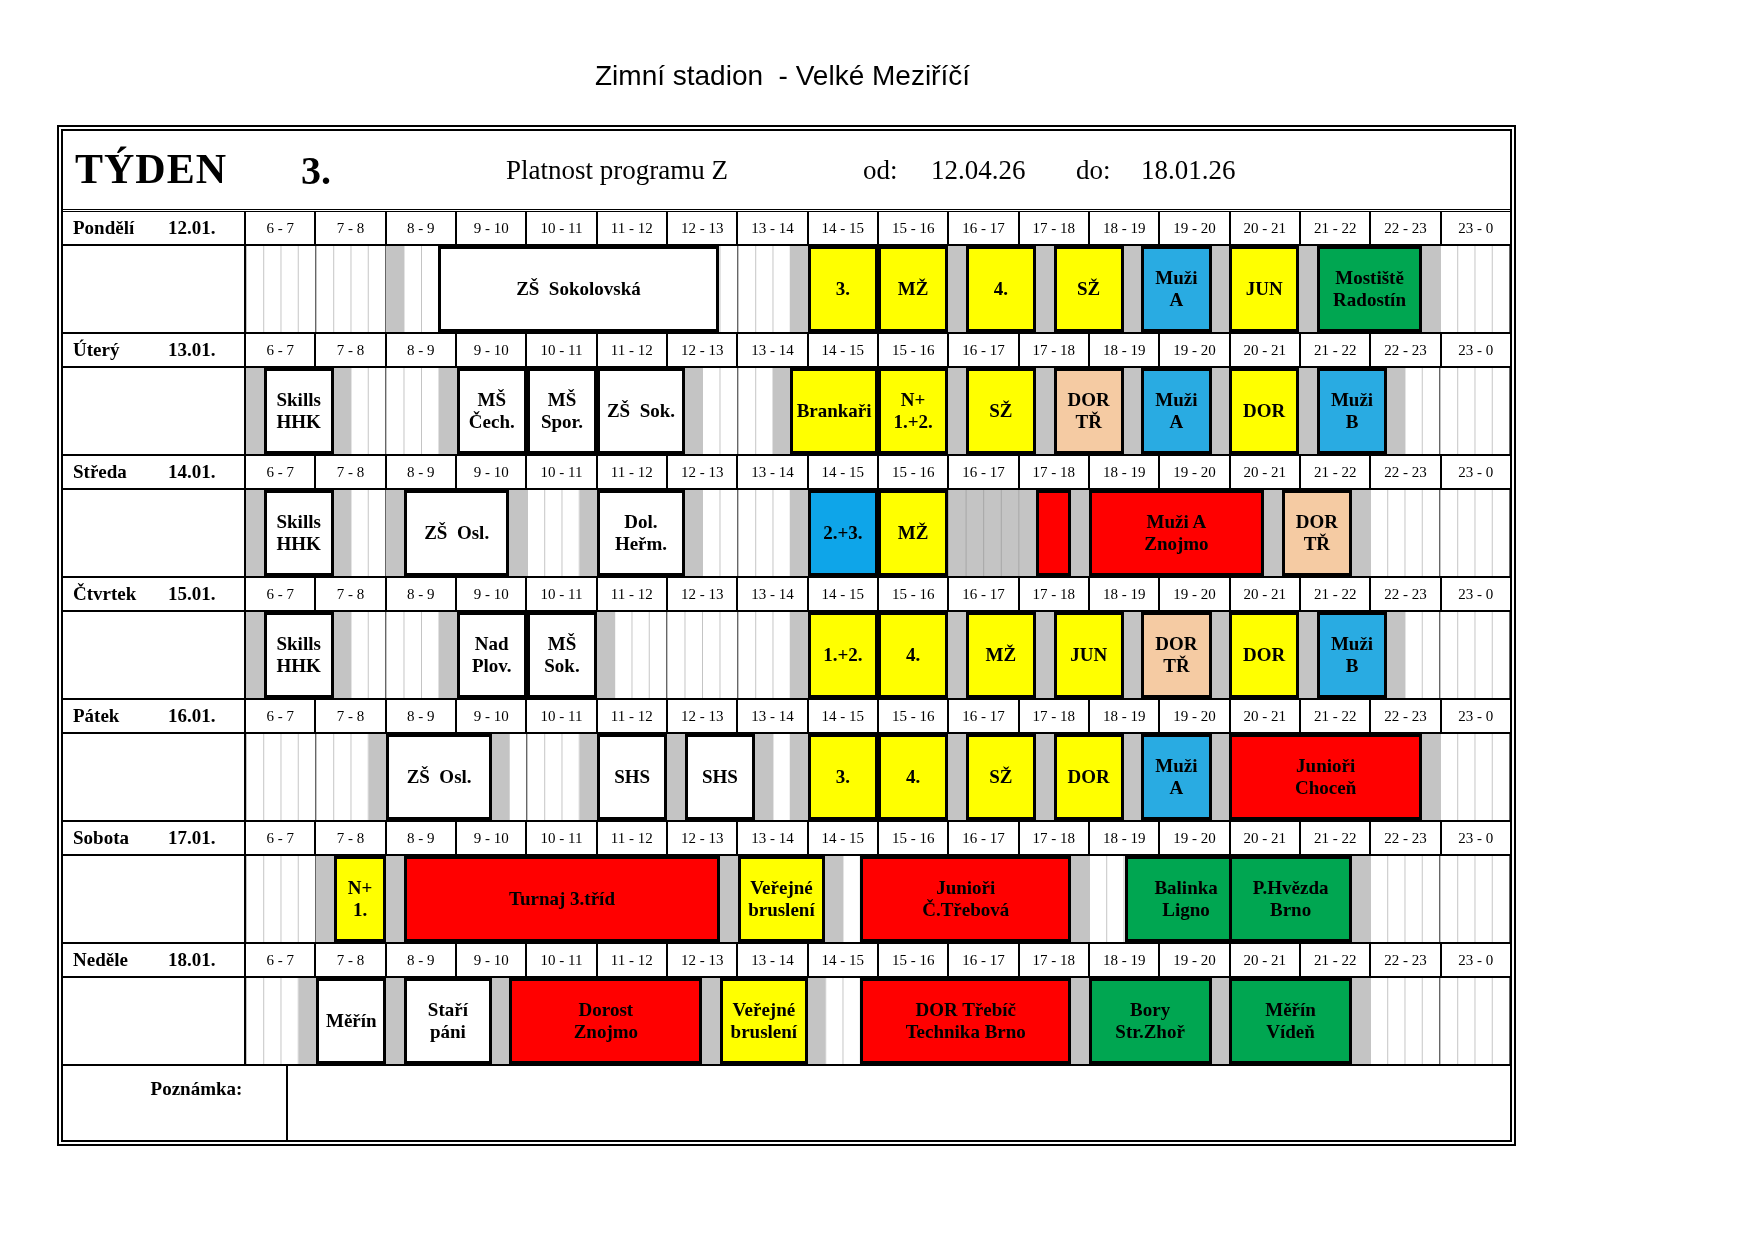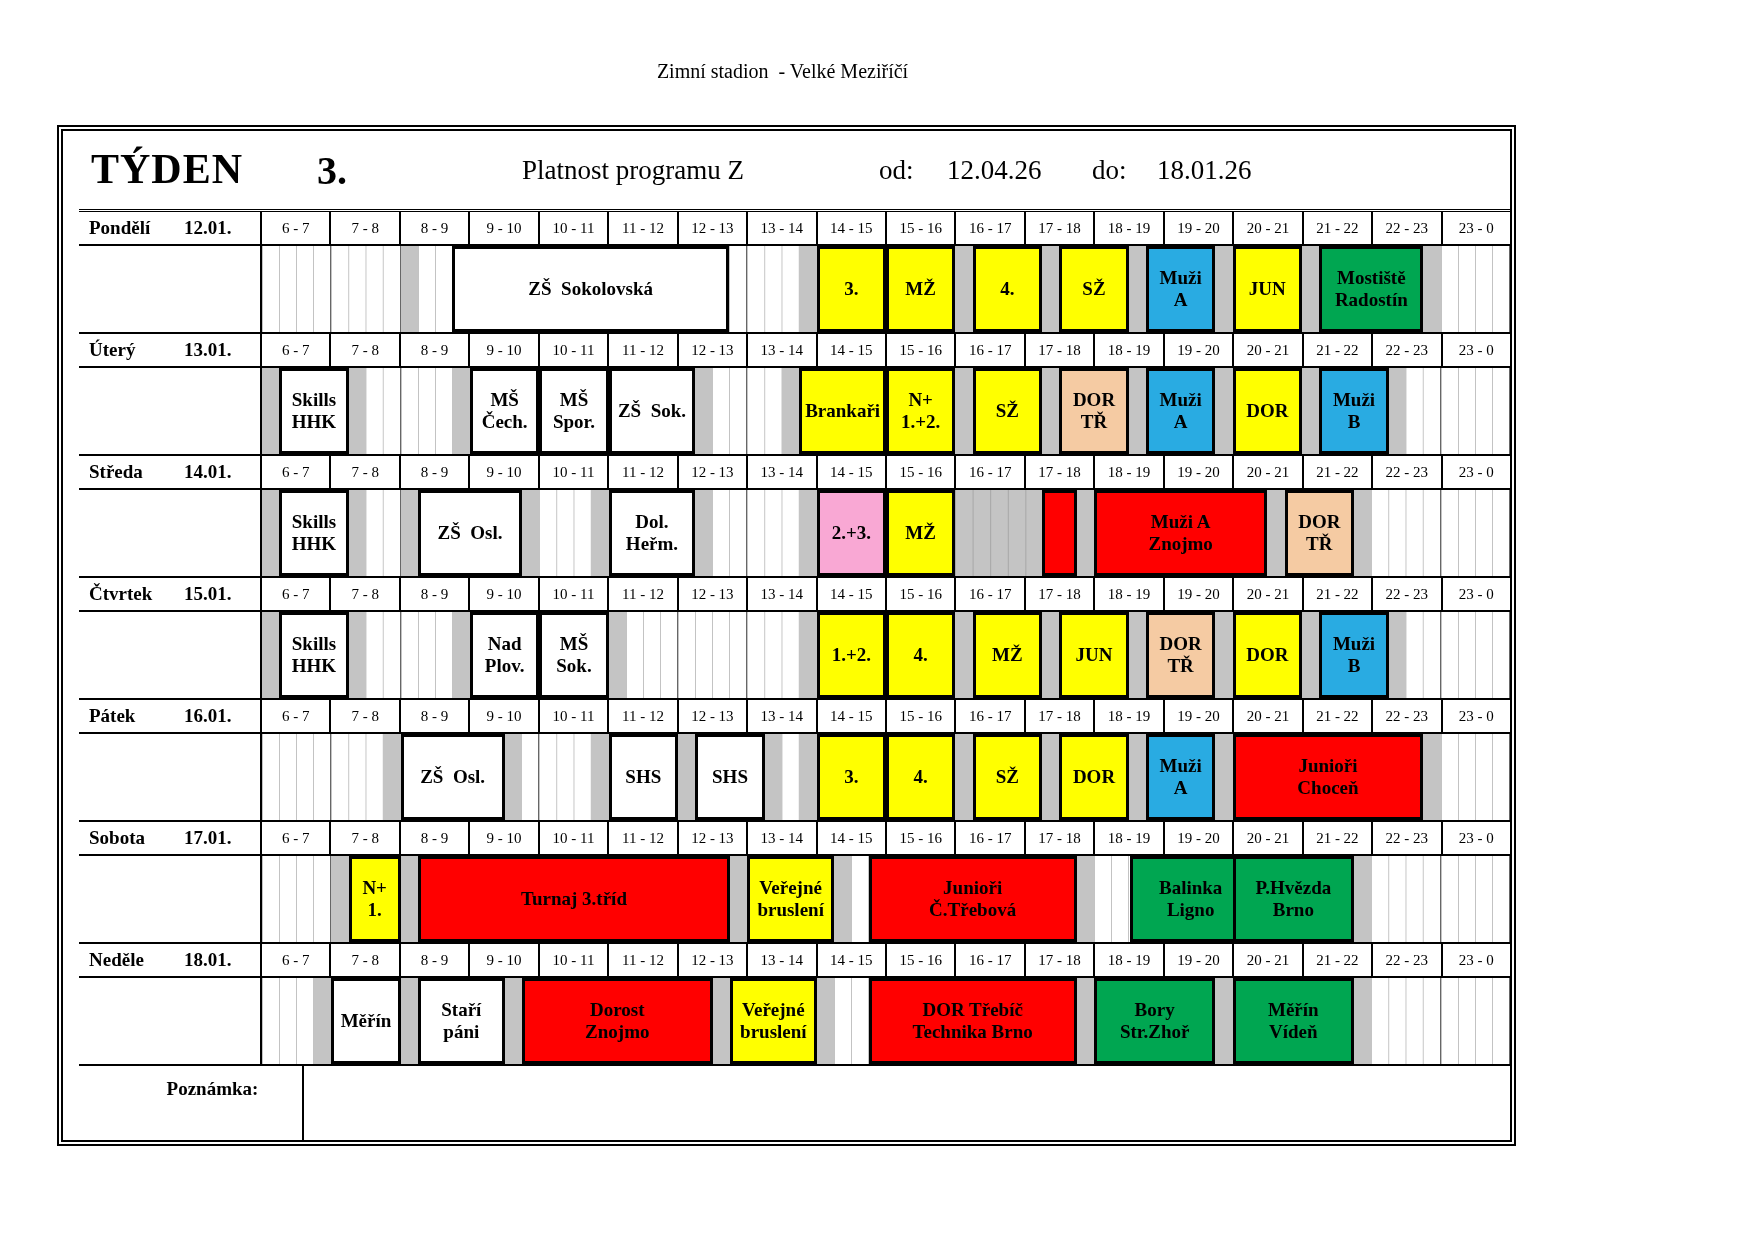--- a/index.html
+++ b/index.html
@@ -1,21 +1,21 @@
 <!DOCTYPE html>
 <html><head>
 <meta charset="utf-8">
 <style>
   html,body{margin:0;padding:0;background:#fff;}
   .page{position:relative;width:1754px;height:1240px;background:#fff;overflow:hidden;
         font-family:"Liberation Serif","DejaVu Serif",serif;color:#000;}
   .title{position:absolute;top:60px;left:57px;width:1451px;text-align:center;
-         font-family:Liberation Serif, serif;font-size:20px;white-space:pre;}
+         font-family:Liberation Sans, sans-serif;font-size:28px;white-space:pre;}
   .sheet{position:absolute;left:57px;top:125px;width:1451px;border:2px solid #000;padding:2px;background:#fff;}
-  .sheet-inner{border:2px solid #000;padding-left:16px;}
+  .sheet-inner{border:2px solid #000;}
   
   .top-header{position:relative;height:78px;border-bottom:3px double #000;}
   .tyden{position:absolute;left:12px;top:14px;font-size:42px;font-weight:bold;letter-spacing:1px;}
   .weeknum{position:absolute;left:238px;top:16px;font-size:40px;font-weight:bold;}
   .platnost{position:absolute;left:443px;top:24px;font-size:27px;white-space:nowrap;width:278px;overflow:hidden;}
   .od-label{position:absolute;left:800px;top:24px;font-size:27px;}
   .od-value{position:absolute;left:868px;top:24px;font-size:27px;}
   .do-label{position:absolute;left:1013px;top:24px;font-size:27px;}
   .do-value{position:absolute;left:1078px;top:24px;font-size:27px;}
   
@@ -301,21 +301,21 @@
                 <div class="evt-line">Skills</div>
                 <div class="evt-line">HHK</div>
               </div>
               <div class="evt" style="left: 12.5%; width: 8.33333%; background: rgb(255, 255, 255);">
                 <div class="evt-line">ZŠ  Osl.</div>
               </div>
               <div class="evt" style="left: 27.7778%; width: 6.94444%; background: rgb(255, 255, 255);">
                 <div class="evt-line">Dol.</div>
                 <div class="evt-line">Heřm.</div>
               </div>
-              <div class="evt" style="left: 44.4444%; width: 5.55556%; background: #f9a8d4;">
+              <div class="evt" style="left: 44.4444%; width: 5.55556%; background: #0ea5e9;">
                 <div class="evt-line">2.+3.</div>
               </div>
               <div class="evt" style="left: 50%; width: 5.55556%; background: rgb(255, 255, 0);">
                 <div class="evt-line">MŽ</div>
               </div>
               <div class="evt" style="left: 62.5%; width: 2.77778%; background: rgb(255, 0, 0);"></div>
               <div class="evt" style="left: 66.6667%; width: 13.8889%; background: rgb(255, 0, 0);">
                 <div class="evt-line">Muži A</div>
                 <div class="evt-line">Znojmo</div>
               </div>

